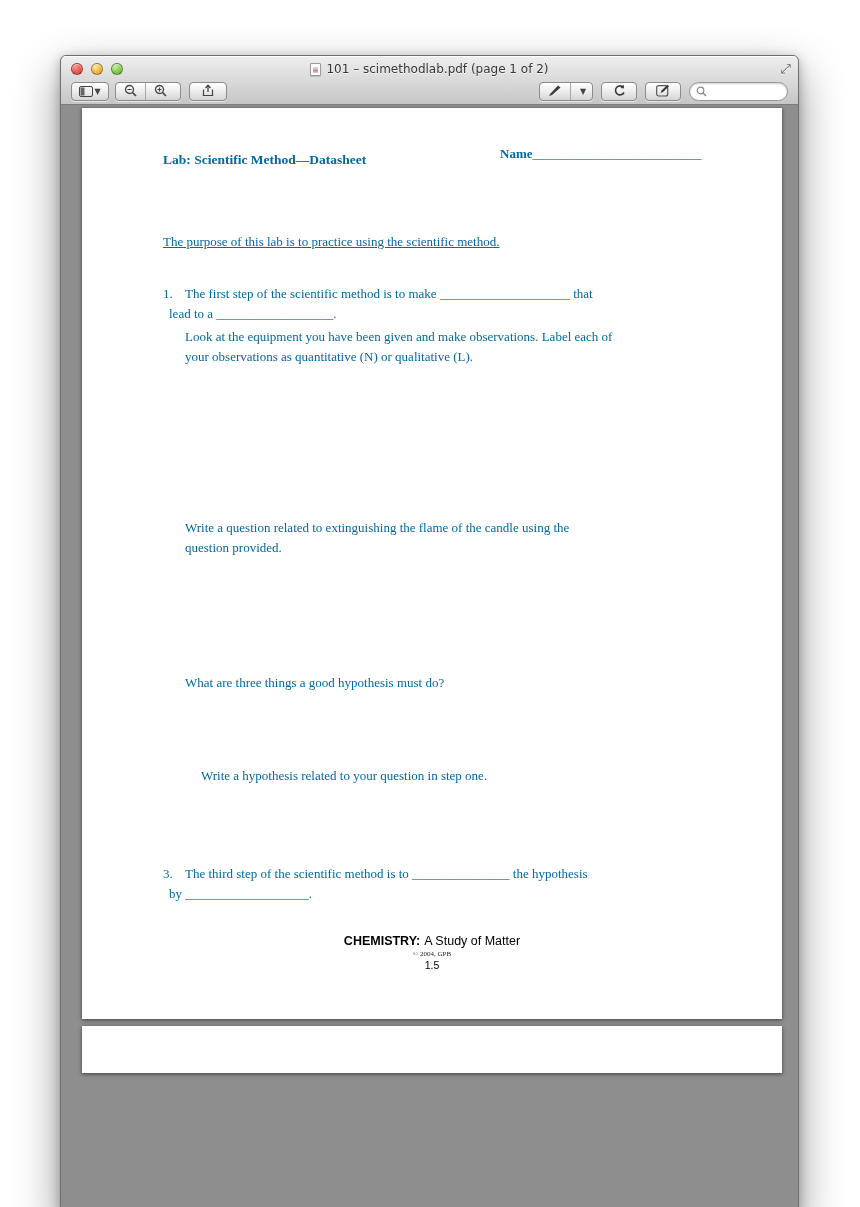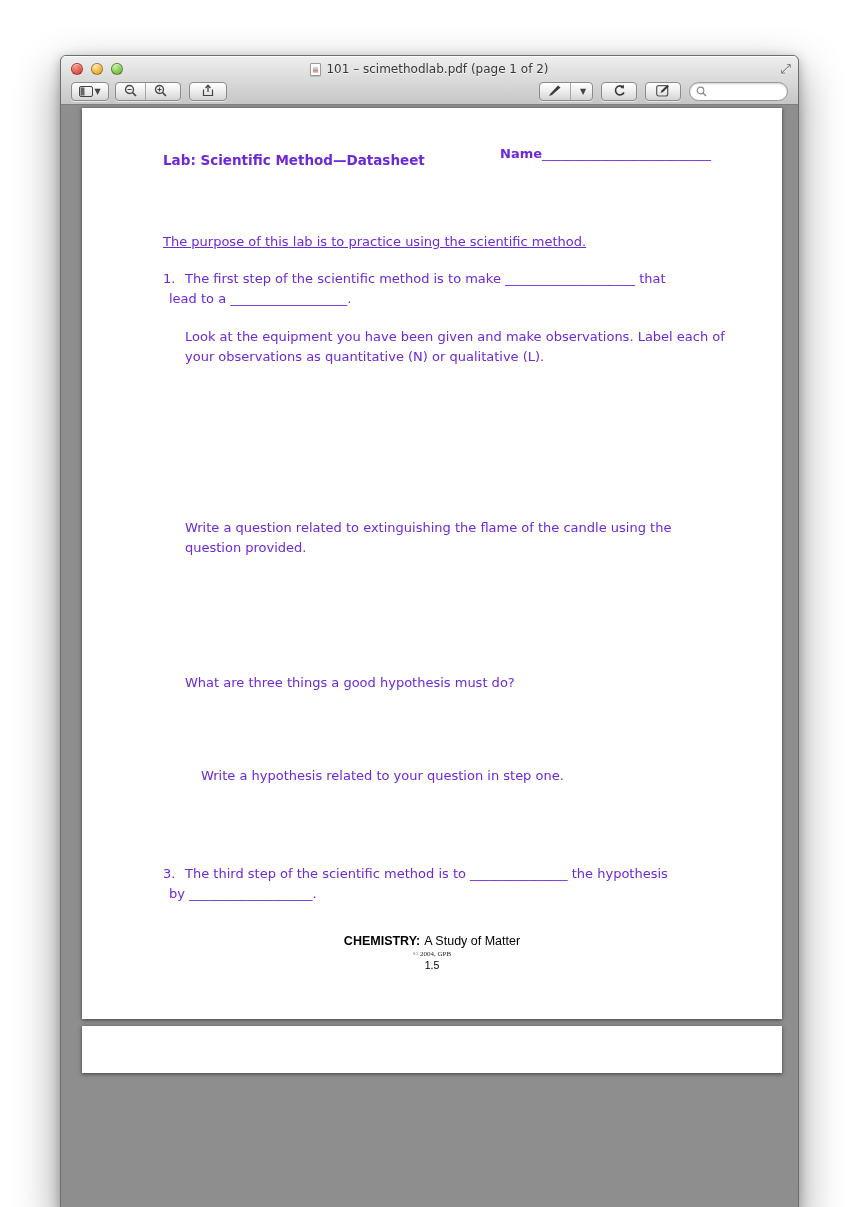--- a/index.html
+++ b/index.html
@@ -60,29 +60,29 @@
   
   .viewport { position:absolute; left:0; top:50px; right:0; bottom:0; background:#8e8e8e; overflow:hidden; }
   .page {
     position:absolute; left:21px; width:700px; background:#ffffff;
     box-shadow:0 1px 4px rgba(0,0,0,0.55);
   }
   .page1 { top:2px; height:911px; }
   .page2 { top:920px; height:47px; }
 
   
-  .pt { position:absolute; font-size:13px; color:#6d28d9; line-height:20px; }
+  .pt { position:absolute; font-size:13px; color:#0369a1; line-height:20px;font-family:Liberation Serif, serif; }
   .line { white-space:nowrap; }
   .bold { font-weight:bold; }
   .heading { left:81px; top:42px; font-weight:bold; font-size:13.5px; }
   .nameblock { left:418px; top:36px; font-size:13px; }
   .purpose { left:81px; top:124px; text-decoration:underline; }
   .num-item .inum { display:inline-block; width:22px; }
   .num-item .l2 { margin-left:6px; }
-  .item1 { left:81px; top:161px; }
+  .item1 { left:81px; top:176px; }
   .para-obs { left:103px; top:219px; }
   .para-candle { left:103px; top:410px; }
   .item2 { left:81px; top:507px; }
   .q-hyp { left:103px; top:565px; }
   .write-hyp { left:103px; top:658px;margin-left:16px; }
   .item3 { left:81px; top:756px; }
 
   .footer { position:absolute; left:0; right:0; top:826px; text-align:center; color:#000; }
   .footer .brand { font-size:12.5px; font-family:"Liberation Sans", sans-serif; }
   .footer .brand .b { font-weight:bold; }

